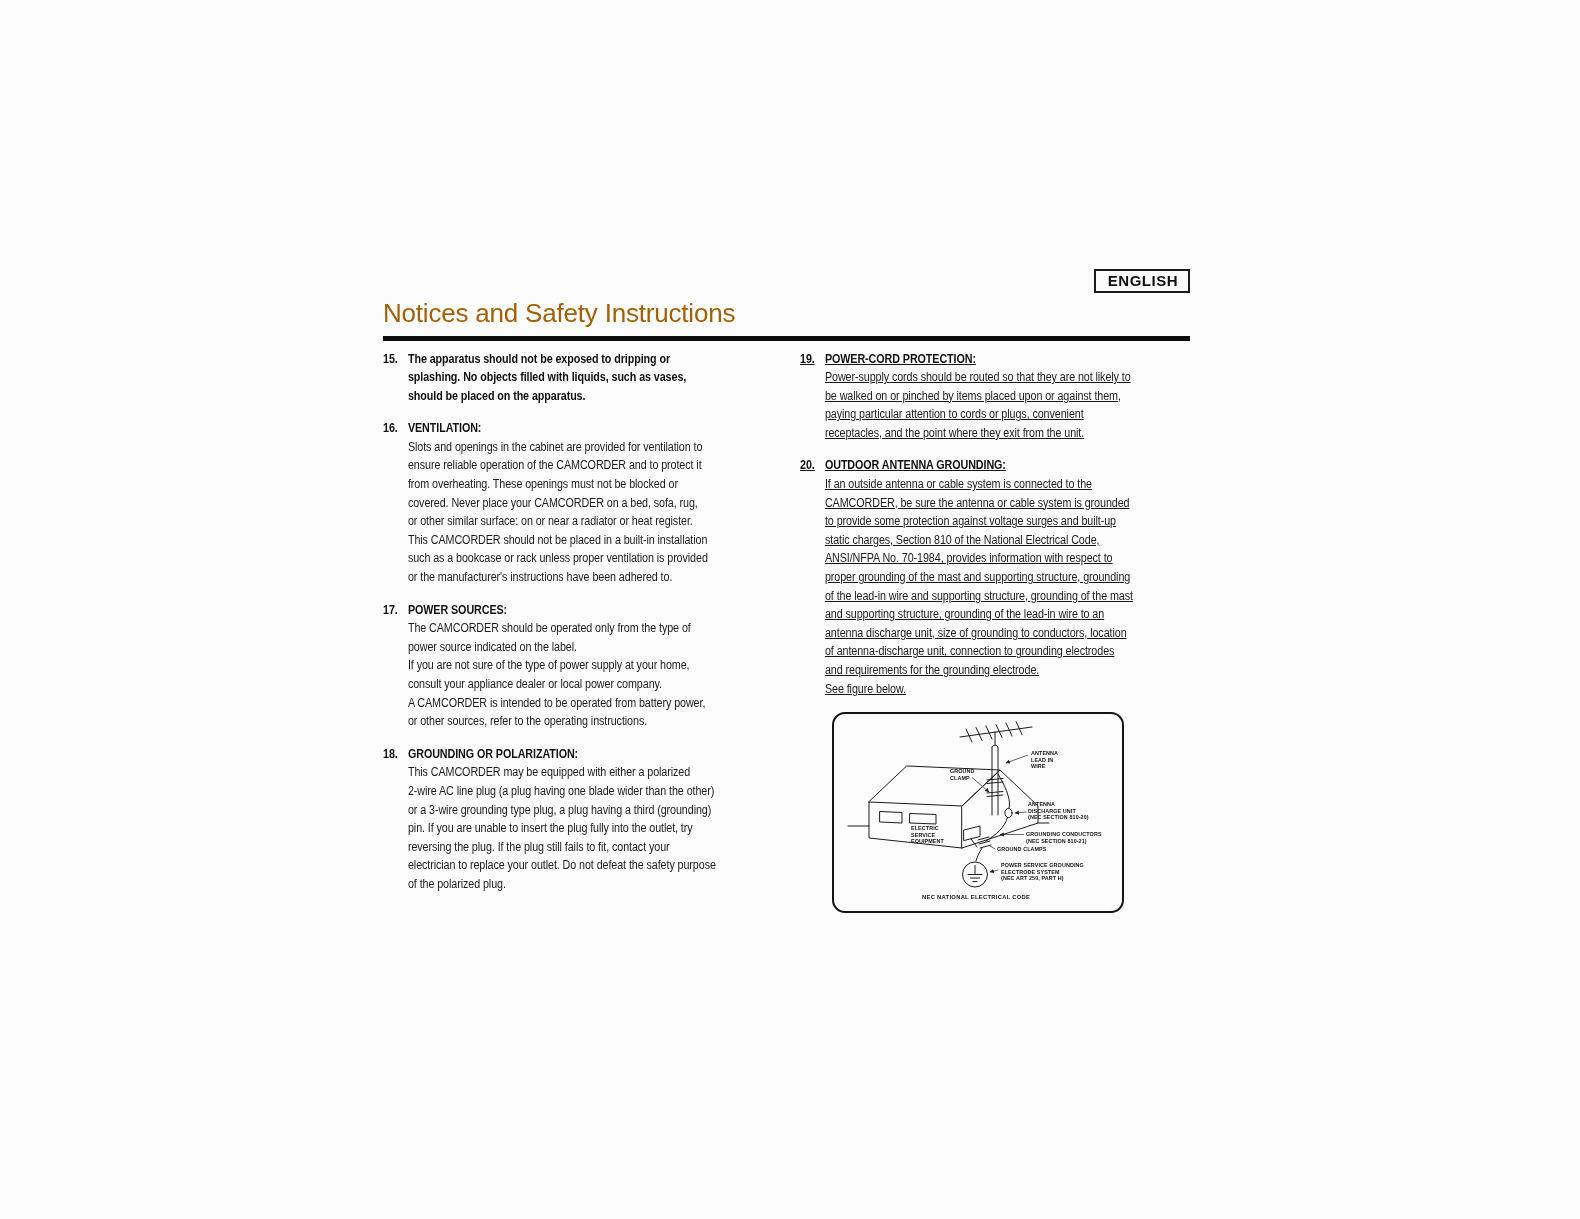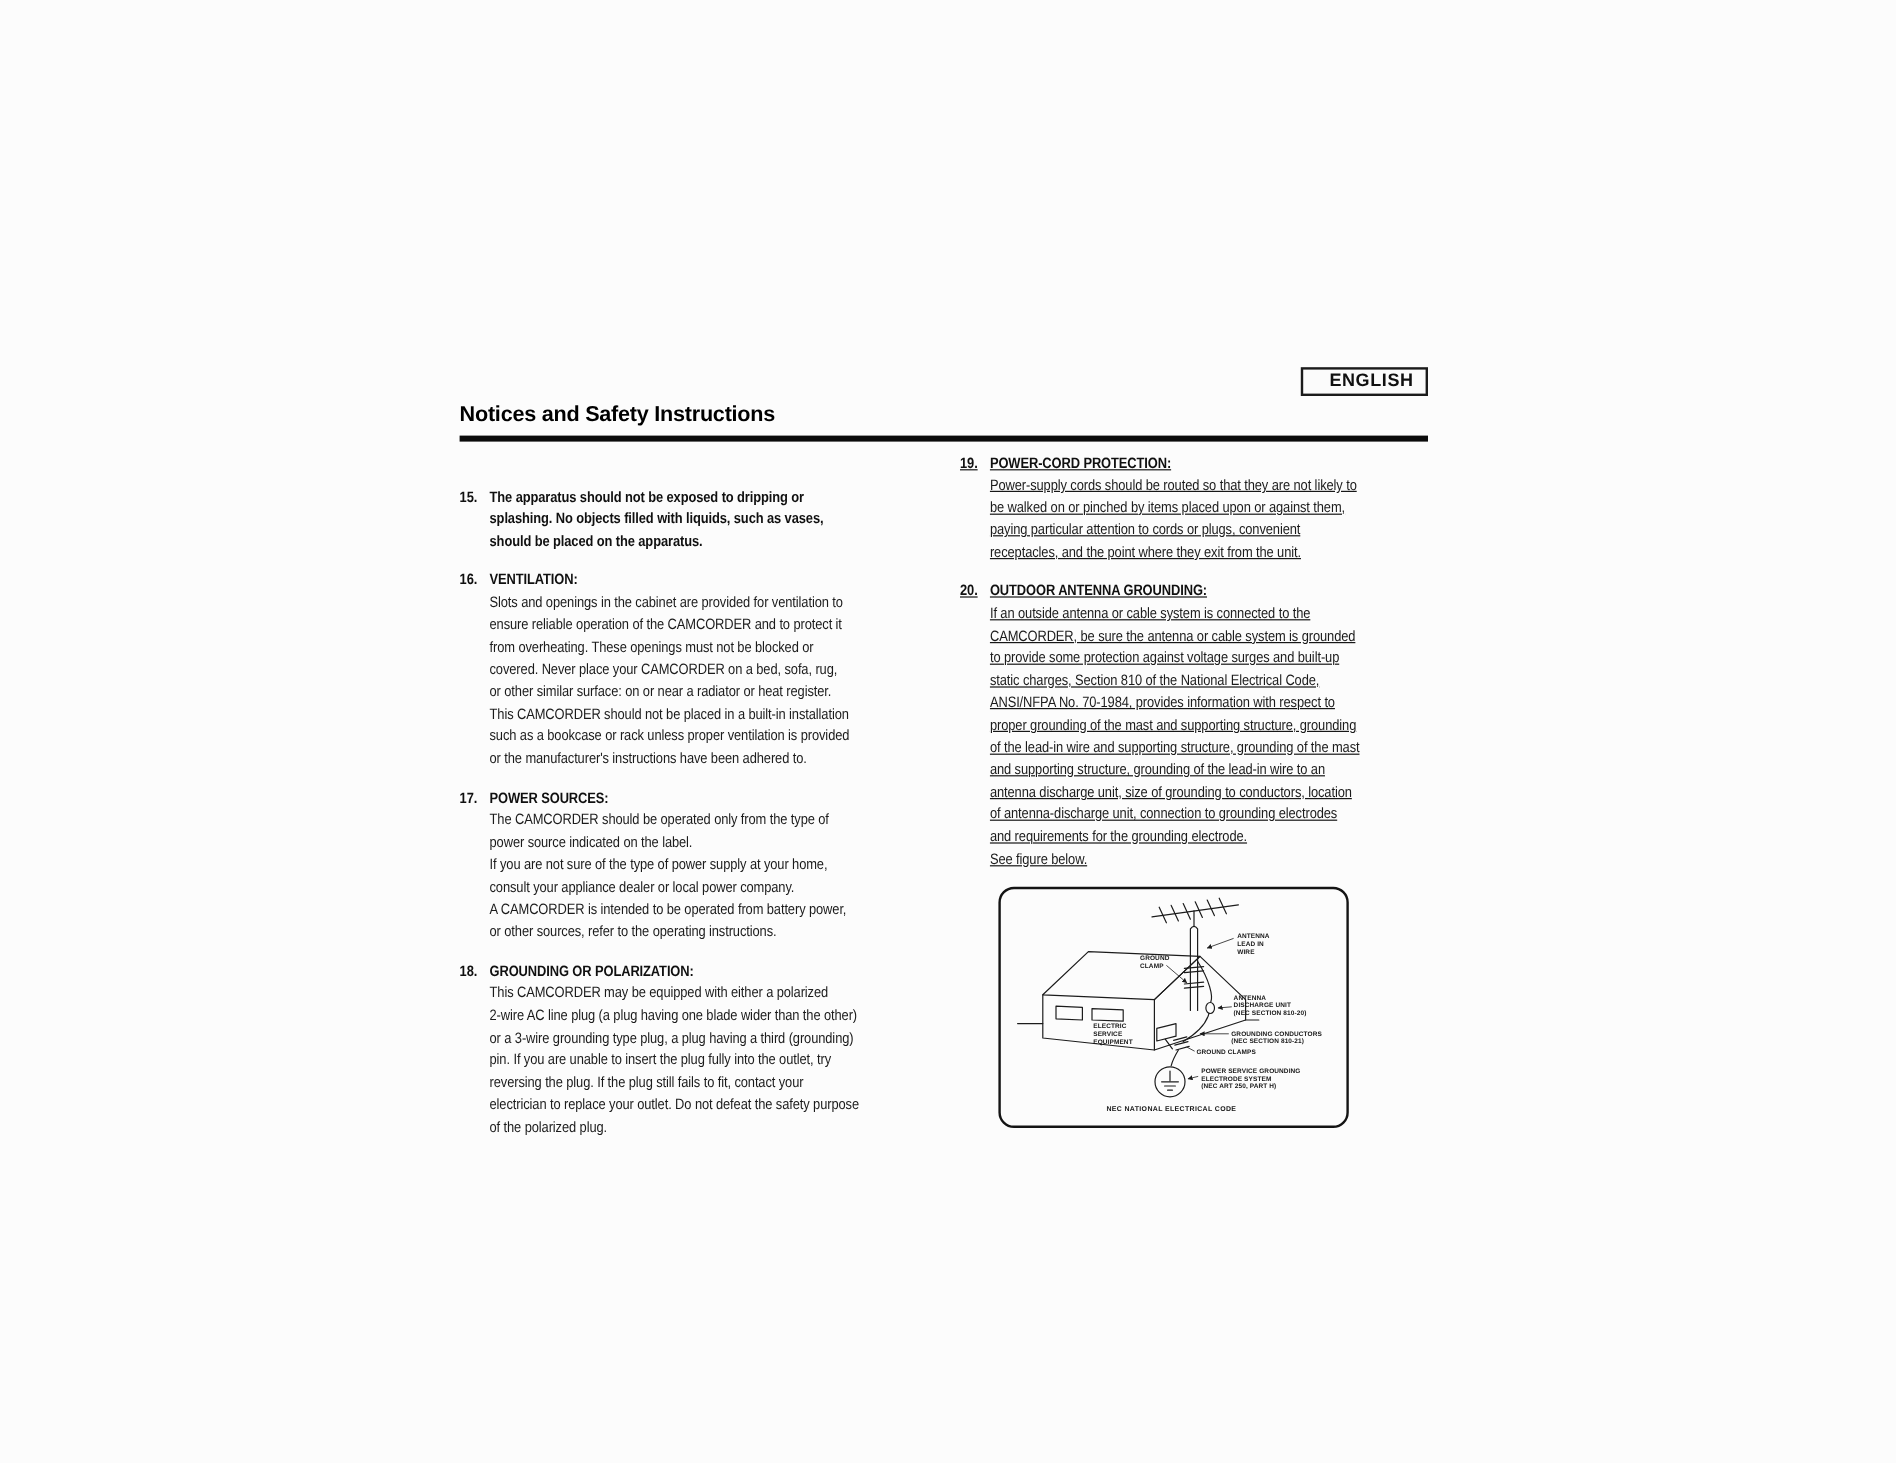--- a/index.html
+++ b/index.html
@@ -17,50 +17,49 @@
     top: 269px;
     width: 807px;
   }
   .badge-row {
     display: flex;
     justify-content: flex-end;
     margin-bottom: 5px;
   }
   .lang-badge {
     border: 2px solid #1b1b1b;
-    padding: 1px 10px 2px 22px;
+    padding: 1px 10px 2px 12px;
     font-size: 15px;
     font-weight: bold;
     letter-spacing: 0.5px;
     color: #101010;
     background: #fbfbfb;
-    margin-top: 37px;
   }
   .page-title {
-    font-size: 18px;
-    font-weight: bold;
+    font-size: 26px;
+    font-weight: normal;
     letter-spacing: -0.2px;
-    color: #000000;
+    color: #a16207;
   }
   .title-rule {
     margin-top: 7px;
     height: 4.5px;
     background: #0b0b0b;
     width: 807px;
   }
   .cols {
     position: relative;
     margin-top: 9px;
     height: 600px;
   }
   .col {
     position: absolute;
     top: 0;
   }
-  .col-left  { left: 0; margin-top: 28px; }
+  .col-left  { left: 0; }
   .col-right { left: 417px; text-decoration: underline; }
   .coltext {
     width: 435px;
     transform: scaleX(0.86);
     transform-origin: 0 0;
     font-size: 12.5px;
     line-height: 18.6px;
     letter-spacing: -0.1px;
   }
   .item {

